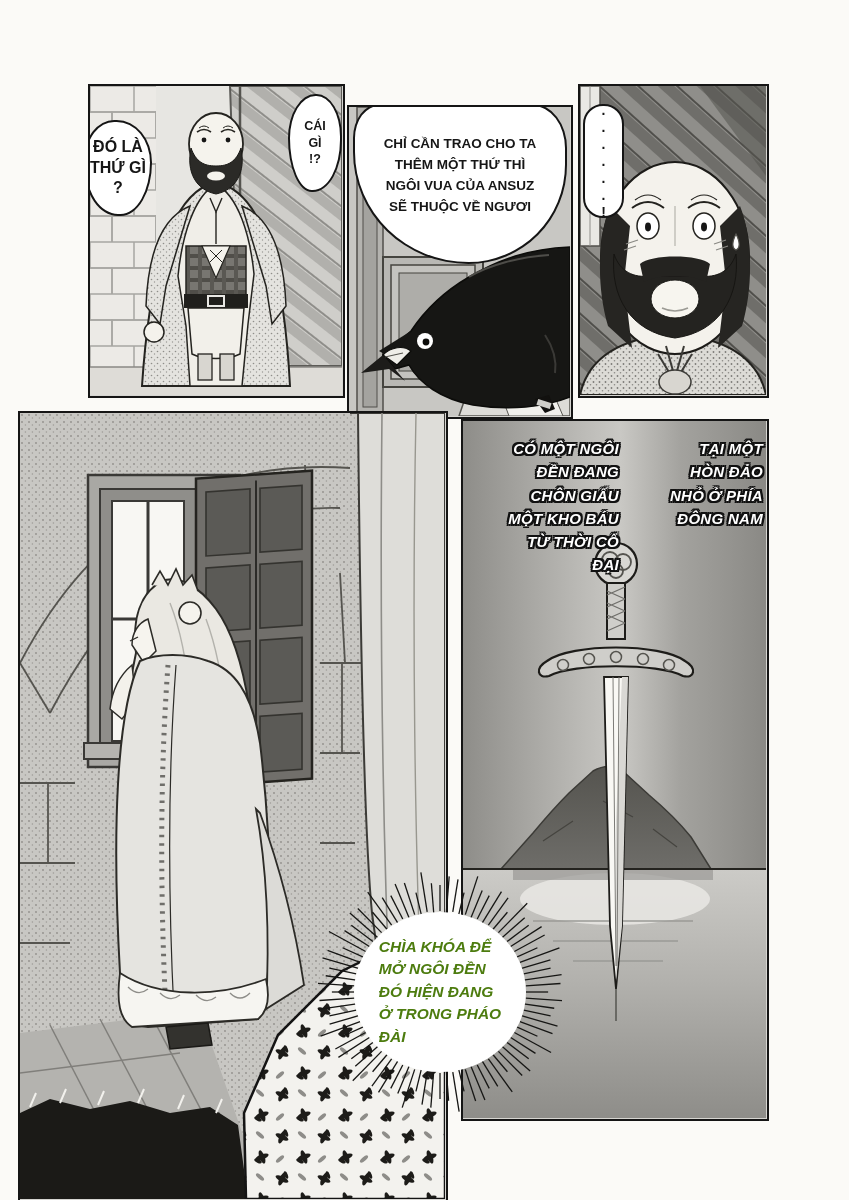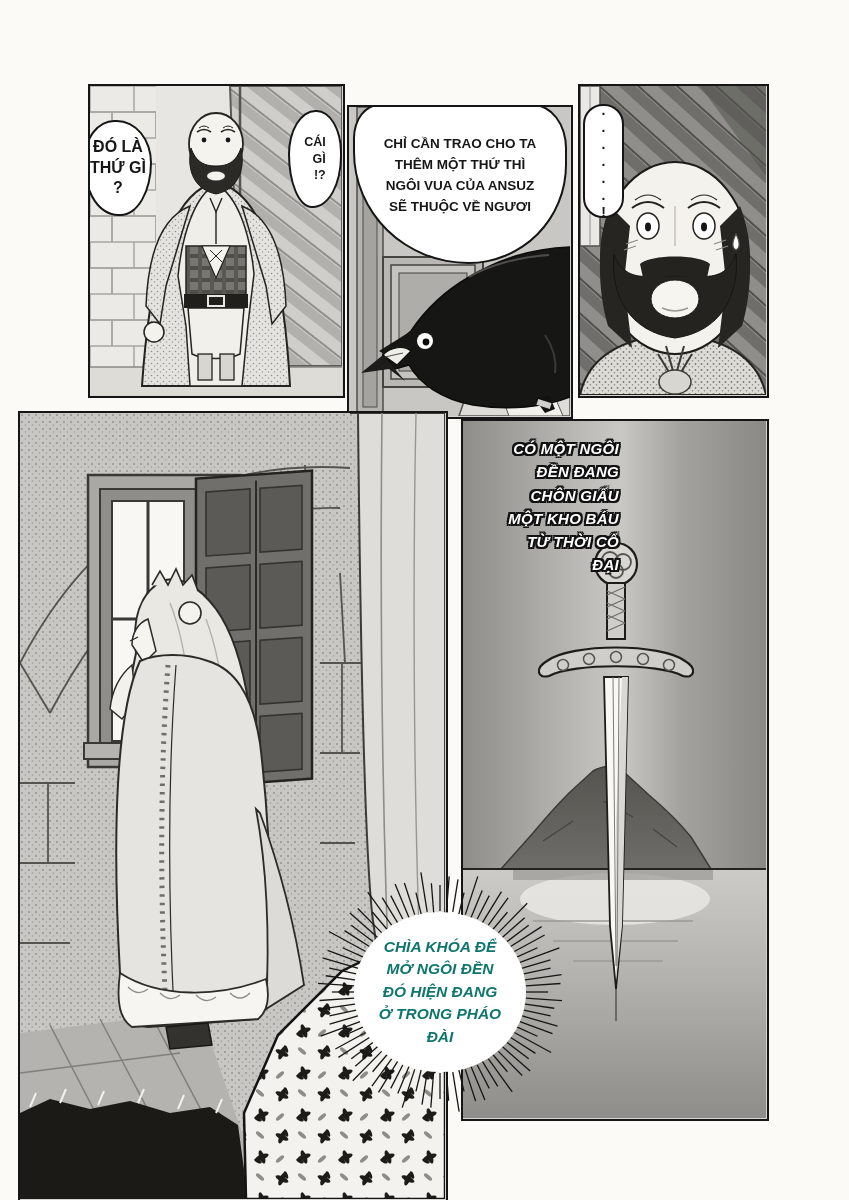--- a/index.html
+++ b/index.html
@@ -27,23 +27,23 @@
   .vbubble span{ writing-mode:vertical-rl; text-orientation:upright; letter-spacing:1px; line-height:1; }
   .caption{
     position:absolute; z-index:3; font-weight:700; font-style:italic;
     font-size:15px; line-height:1.55; text-align:right; white-space:pre-line;
     color:#ffffff; letter-spacing:.3px;
     text-shadow:-2px -2px 0 #111,2px -2px 0 #111,-2px 2px 0 #111,2px 2px 0 #111,0 -2px 0 #111,0 2px 0 #111,-2px 0 0 #111,2px 0 0 #111;
   }
   .starburst{ position:absolute; z-index:6; }
   .starburst .burst-text{
     position:absolute; left:34px; top:38px; width:176px; height:164px;
-    display:flex; align-items:center; justify-content:center; text-align:center;
+    display:flex; align-items:center; justify-content:center; 
     font-weight:700; font-style:italic; font-size:15.5px; line-height:1.45;
-    color:#0f766e; white-space:pre-line;
+    color:#4d7c0f; white-space:pre-line;
   }
 </style>
 </head>
 <body>
 
 <div class="page">
 
   <div class="panel" id="panel-1" style="left:88px; top:84px; width:257px; height:314px;">
     <svg width="252" height="309" viewBox="0 0 252 309">
       <defs>
@@ -99,21 +99,21 @@
         <path d="M131,46 Q138,41 145,46" fill="none" stroke="#24231f" stroke-width="1.6"></path>
         <path d="M109,42 Q114,38 119,42" fill="none" stroke="#24231f" stroke-width="1"></path>
         <path d="M133,42 Q138,38 143,42" fill="none" stroke="#24231f" stroke-width="1"></path>
         <path d="M120,112 L126,126 L132,112" fill="none" stroke="#24231f" stroke-width="1.4"></path>
         <line x1="126" y1="126" x2="126" y2="158" stroke="#24231f" stroke-width="1.4"></line>
       </g>
     </svg>
     <div class="bubble bubble-blob-l" style="left:-6px; top:34px; width:68px; height:96px;"><span>ĐÓ LÀ
 THỨ GÌ
 ?</span></div>
-    <div class="bubble bubble-blob-r" style="left:198px; top:24px; width:54px; height:98px;text-align:right;"><span>CÁI
+    <div class="bubble bubble-blob-r" style="left:198px; top:8px; width:54px; height:98px;"><span>CÁI
 GÌ
 !?</span></div>
   </div>
 
   <div class="panel" id="panel-2" style="left:347px; top:84px; width:226px; height:314px;margin-top:21px;">
     <svg width="221" height="309" viewBox="0 0 221 309">
       <rect width="221" height="309" fill="#c8c7c3"></rect>
       <rect x="8" y="0" width="26" height="309" fill="#b4b3af" stroke="#504f4b" stroke-width="1.5"></rect>
       <rect x="14" y="60" width="14" height="240" fill="#a4a39f" stroke="#504f4b" stroke-width="1"></rect>
       <rect x="34" y="150" width="100" height="130" fill="#b9b8b4" stroke="#45443f" stroke-width="2"></rect>
@@ -346,20 +346,24 @@
         <line x1="156" y1="256" x2="154" y2="545" stroke="#7c7b77" stroke-width="1"></line>
         <line x1="153" y1="568" x2="153" y2="600" stroke="#55544f" stroke-width="1.5"></line>
       </g>
     </svg>
     <div class="caption" style="left:8px; top:16px; width:148px;"><span>CÓ MỘT NGÔI
 ĐỀN ĐANG
 CHÔN GIẤU
 MỘT KHO BÁU
 TỪ THỜI CỔ
 ĐẠI</span></div>
+    <div class="caption" style="left:158px; top:16px; width:142px;"><span>TẠI MỘT
+HÒN ĐẢO
+NHỎ Ở PHÍA
+ĐÔNG NAM</span></div>
   </div>
 
   <div class="starburst" style="left:318px; top:872px; width:244px; height:240px;">
     <svg width="244" height="240" viewBox="0 0 244 240">
       <g id="burst-rays" stroke="#161614" stroke-width="1.3">
           <line x1="204.68" y1="120" x2="230.12" y2="120"></line>
           <line x1="207.61991802597612" y1="126.05313758050036" x2="249.90135902645818" y2="129.04234132395734"></line>
           <line x1="203.75653271229362" y1="131.6252967617416" x2="236.24951366205136" y2="136.245607013203"></line>
           <line x1="205.70731053993137" y1="138.02419565046148" x2="232.57632379966245" y2="143.80973993332563"></line>
           <line x1="201.00675958239813" y1="142.99090360405052" x2="239.49723219946387" y2="154.1916002316649"></line>

